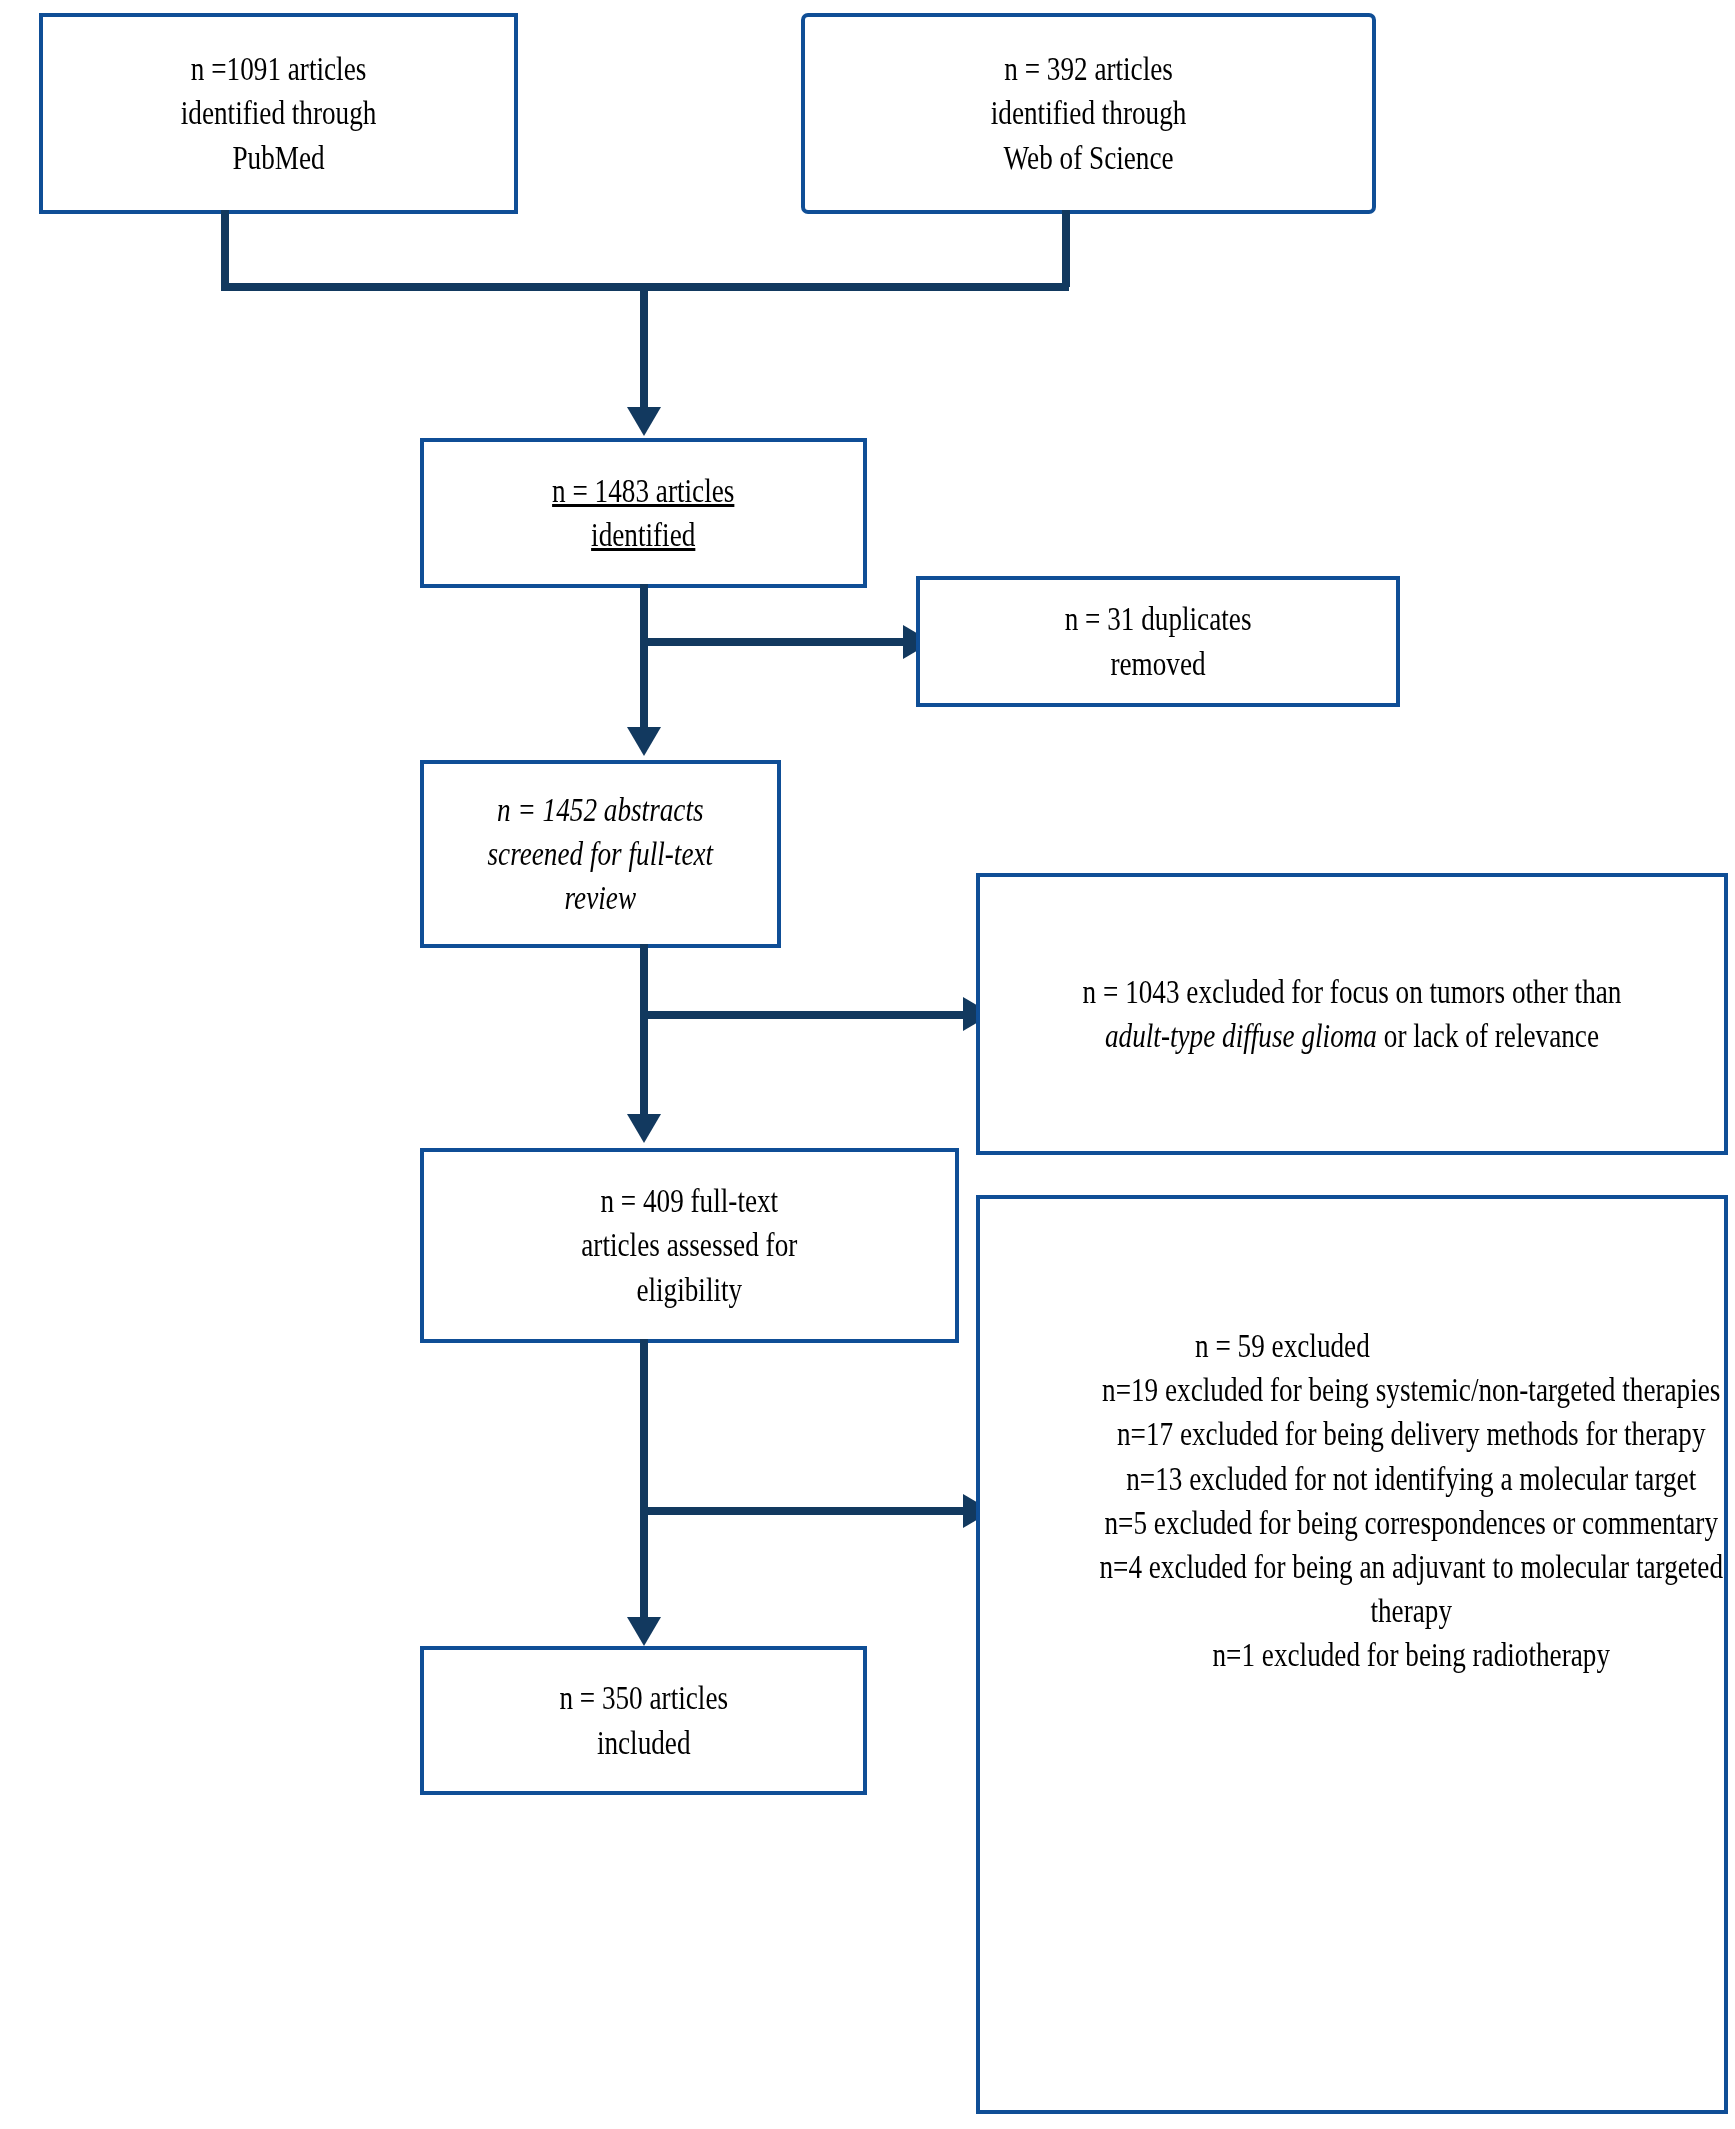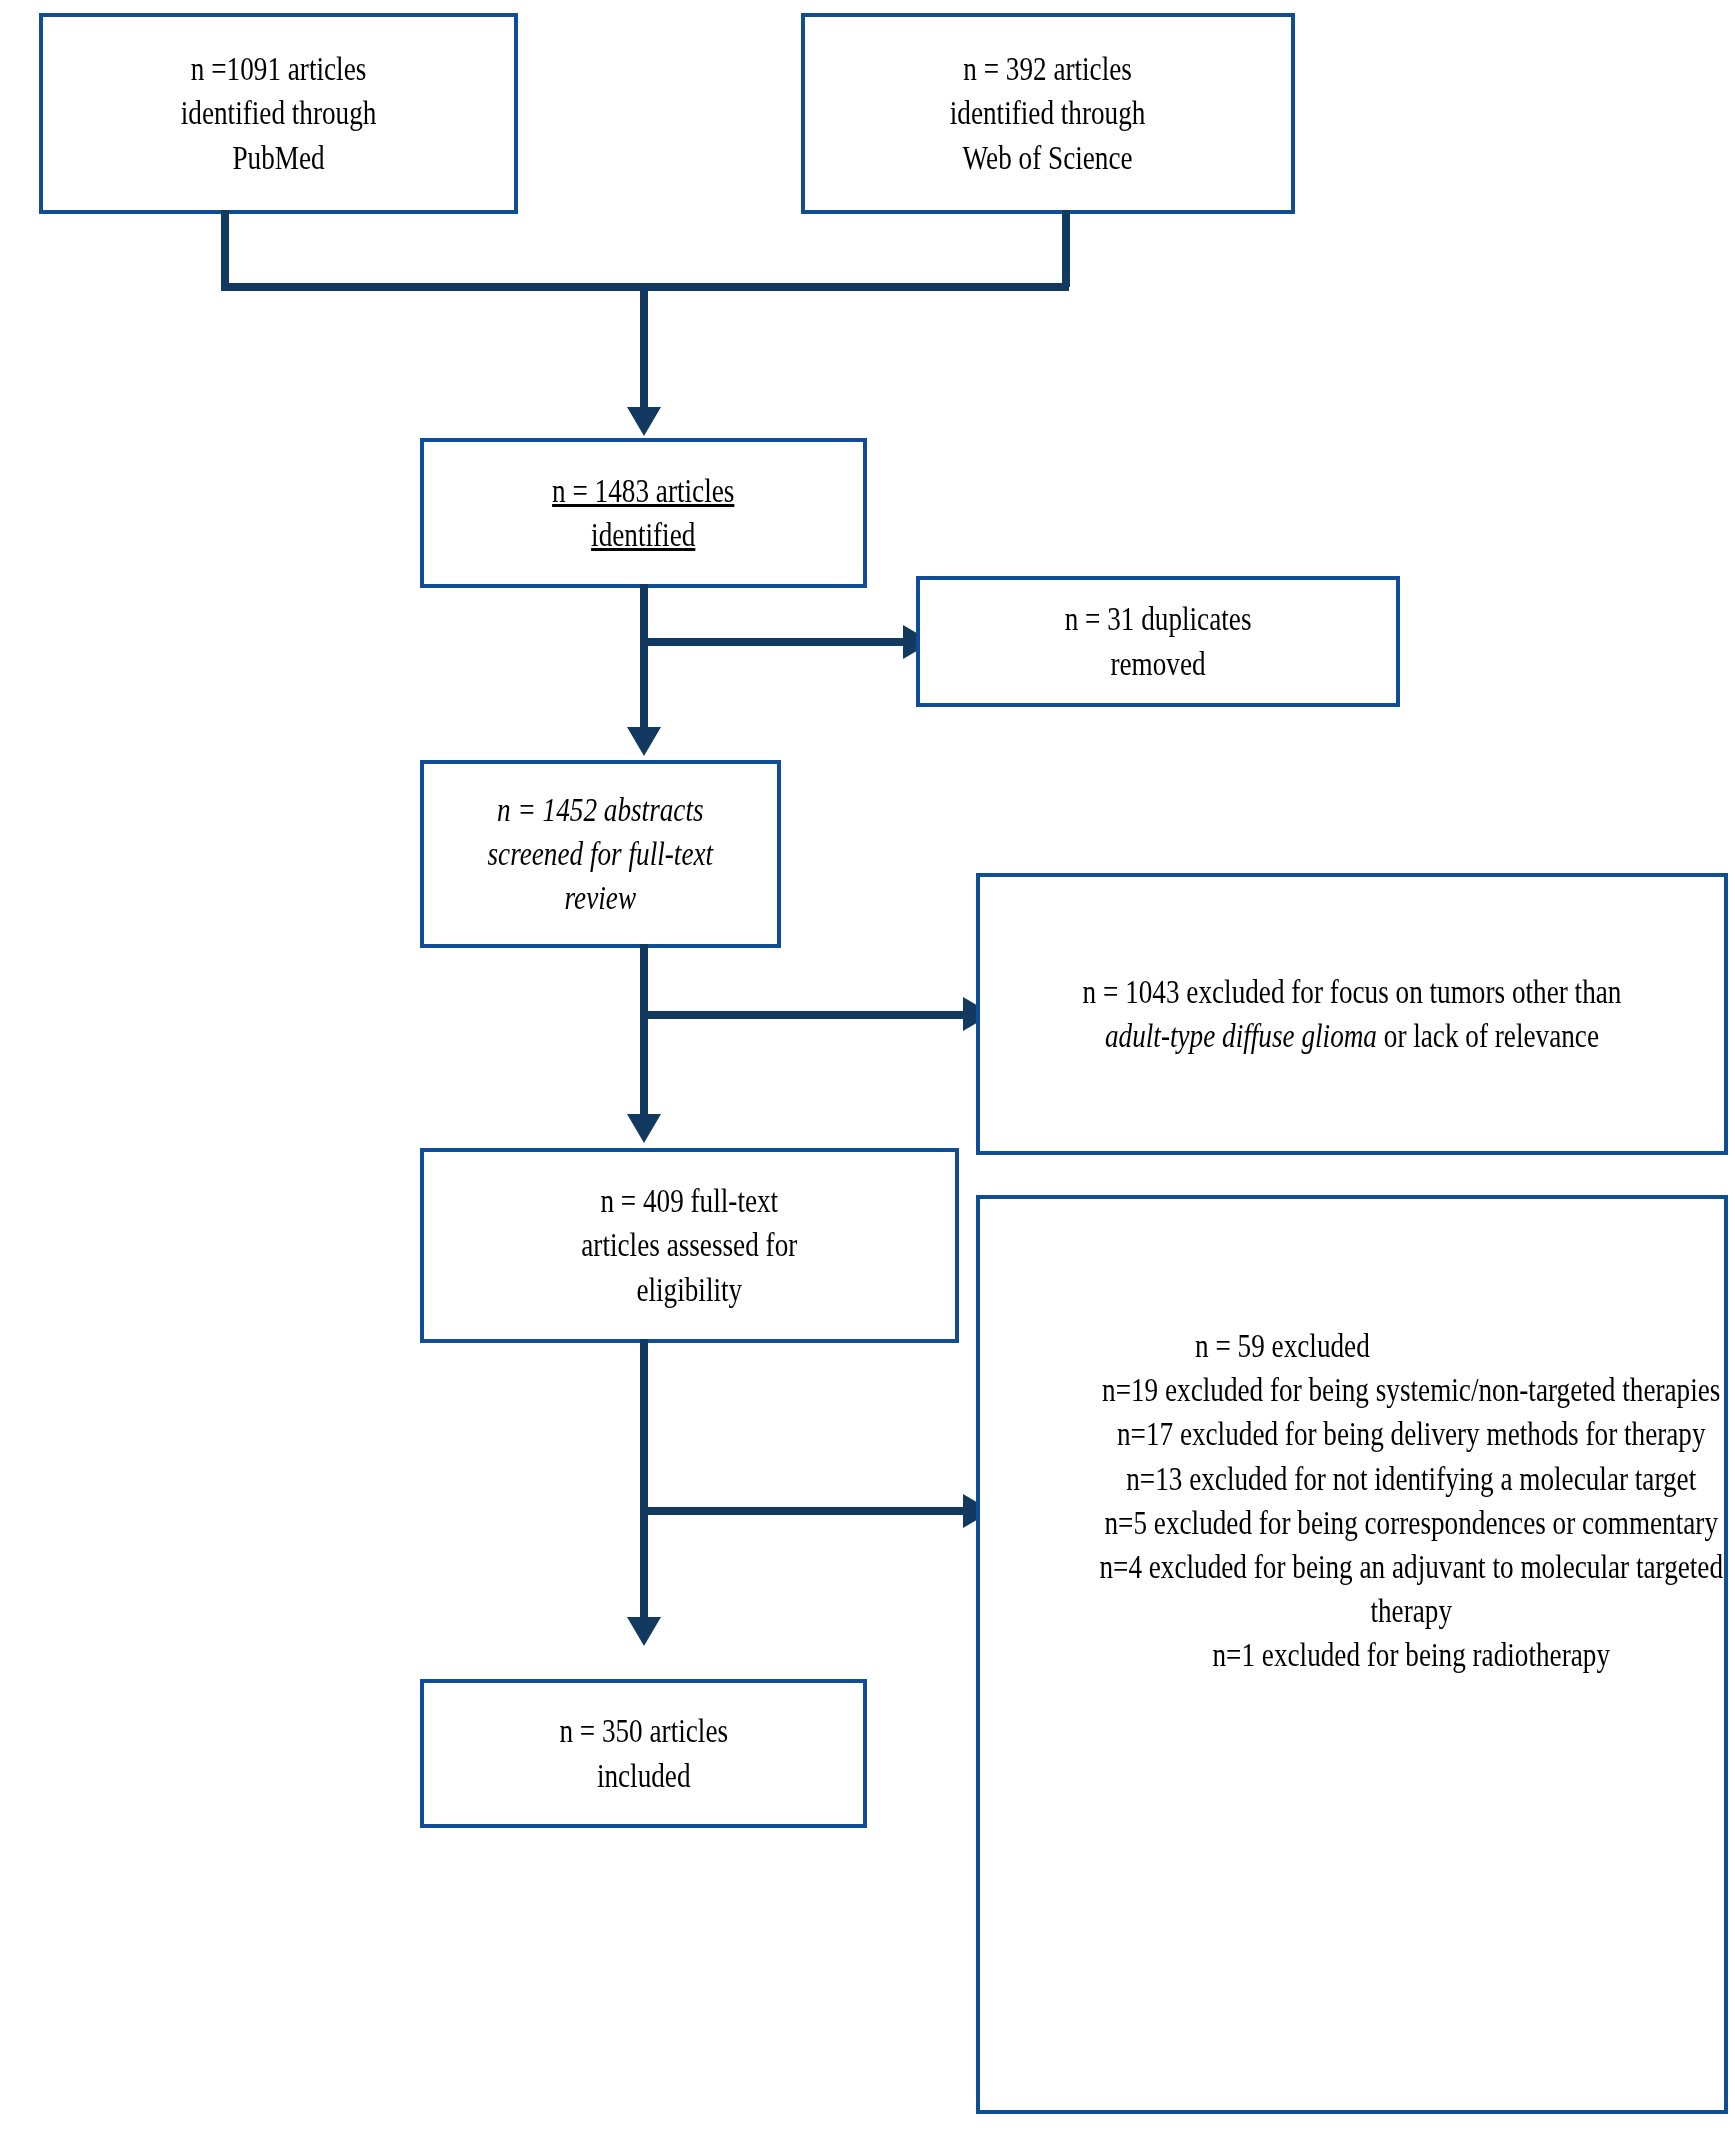--- a/index.html
+++ b/index.html
@@ -11,29 +11,29 @@
   
   .box{position:absolute;box-sizing:border-box;
        border:4.7px solid #0f4e96;background:#ffffff;
        display:flex;align-items:center;justify-content:center;
        text-align:center;line-height:1.30;}
   .box .txt{display:block;padding:0 8.3px;font-size:34px;
             transform:scaleX(0.80);transform-origin:center center;}
 
   
   #box-pubmed   {left:10.6px;   top:13px;   width:479px;  height:201px;margin-left:28px;}
-  #box-wos      {left:801px; top:13px;   width:494px;  height:201px;}
+  #box-wos      {left:801px; top:13px;   width:575px;  height:201px;border-radius:7px;}
   #box-identified{left:420px; top:438px;  width:447px;  height:150px;text-decoration:underline;}
   #box-duplicates{left:916px;top:576px;  width:484px;  height:131px;}
   #box-abstracts{left:420px;  top:760px; width:361px;  height:188px;font-style:italic;}
   #box-excl1043 {left:976px; top:873px; width:752px; height:282px;}
   #box-fulltext {left:420px;  top:1148px; width:539px;  height:195px;}
   #box-excl59   {left:976px; top:1195px; width:752px; height:919px;
                  align-items:flex-start;justify-content:flex-start;}
-  #box-included {left:420px;  top:1646px; width:447px;  height:149px;margin-top:33px;}
+  #box-included {left:420px;  top:1646px; width:447px;  height:149px;}
 
   
   .excl-list{padding:125px 16.5px 0 19px;text-align:center;width:100%;
              box-sizing:border-box;}
   .excl-head{font-size:34px;line-height:1.30;transform:scaleX(0.80);
              transform-origin:left center;white-space:nowrap;}
   .excl-sub{font-size:34px;line-height:1.30;margin-left:58px;
             transform:scaleX(0.80);transform-origin:left center;
             width:125%;}
 

